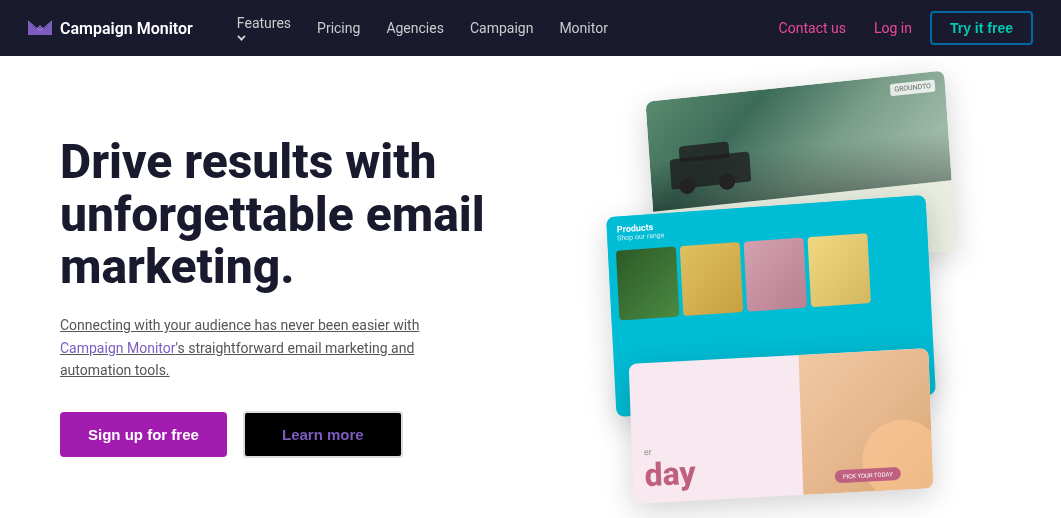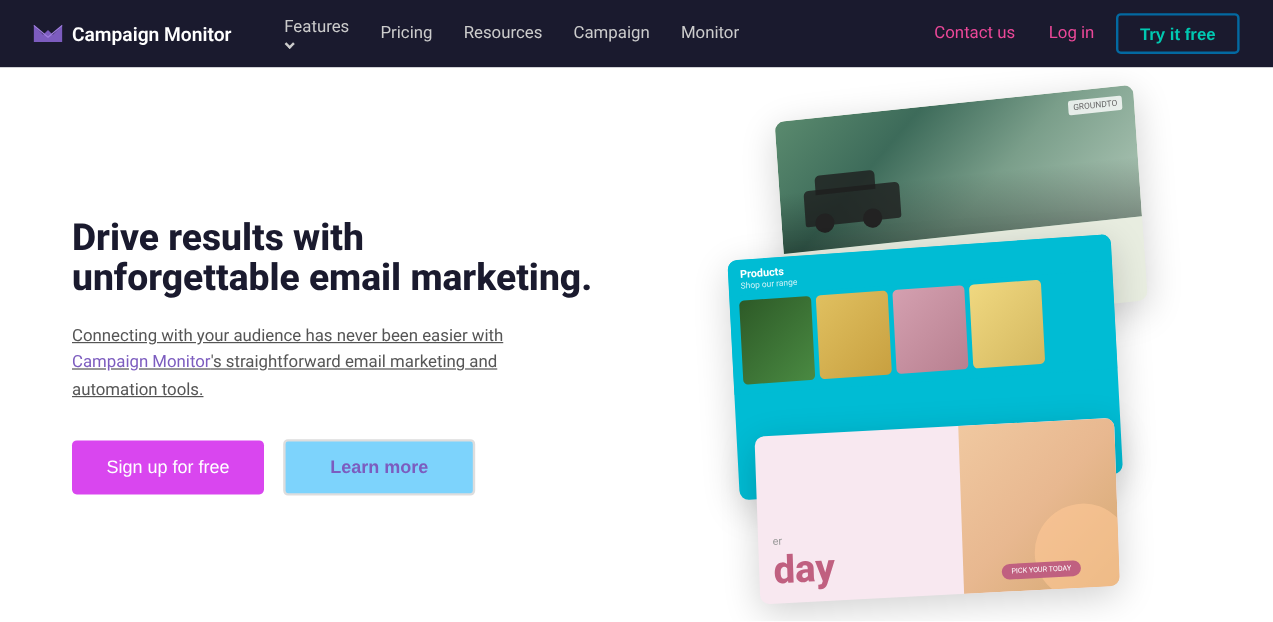--- a/index.html
+++ b/index.html
@@ -78,21 +78,21 @@
       padding: 40px 60px 20px 60px;
       height: calc(518px - 56px);
       position: relative;
       overflow: hidden;
     }
     .hero-content {
       flex: 0 0 480px;
       z-index: 2;
     }
     .hero-title {
-      font-size: 31px;
+      font-size: 48px;
       font-weight: 800;
       color: #1a1a2e;
       line-height: 1.1;
       margin-bottom: 20px;
       max-width: 440px;
     }
     .hero-desc {
       font-size: 14px;
       color: #555;
       line-height: 1.6;
@@ -103,34 +103,34 @@
     .hero-desc a, .hero-desc span.link {
       color: #7c5cbf;
       text-decoration: none;
     }
     .hero-buttons {
       display: flex;
       gap: 16px;
       align-items: center;
     }
     .btn-primary {
-      background: #d946ef;
+      background: #a21caf;
       color: #fff;
       font-size: 15px;
-      font-weight: 400;
+      font-weight: 700;
       padding: 14px 28px;
       border: none;
       border-radius: 4px;
       cursor: pointer;
       white-space: nowrap;
       min-width: 160px;
       text-align: center;
     }
     .btn-secondary {
-      background: #7dd3fc;
+      background: #000000;
       color: #7c5cbf;
       font-size: 15px;
       font-weight: 600;
       padding: 13px 28px;
       border: 2px solid #ddd;
       border-radius: 4px;
       cursor: pointer;
       white-space: nowrap;
       min-width: 160px;
       text-align: center;
@@ -367,21 +367,21 @@
 
   <div class="nav-links">
     <a class="nav-link">
       <span>Features</span>
       <span class="chevron"></span>
     </a>
     <a class="nav-link">
       <span>Pricing</span>
     </a>
     <a class="nav-link">
-      <span>Resources</span>
+      <span>Agencies</span>
     </a>
     <a class="nav-link">
       <span>Campaign</span>
     </a>
     <a class="nav-link">
       <span>Monitor</span>
     </a>
   </div>
 
   <div class="nav-right">

